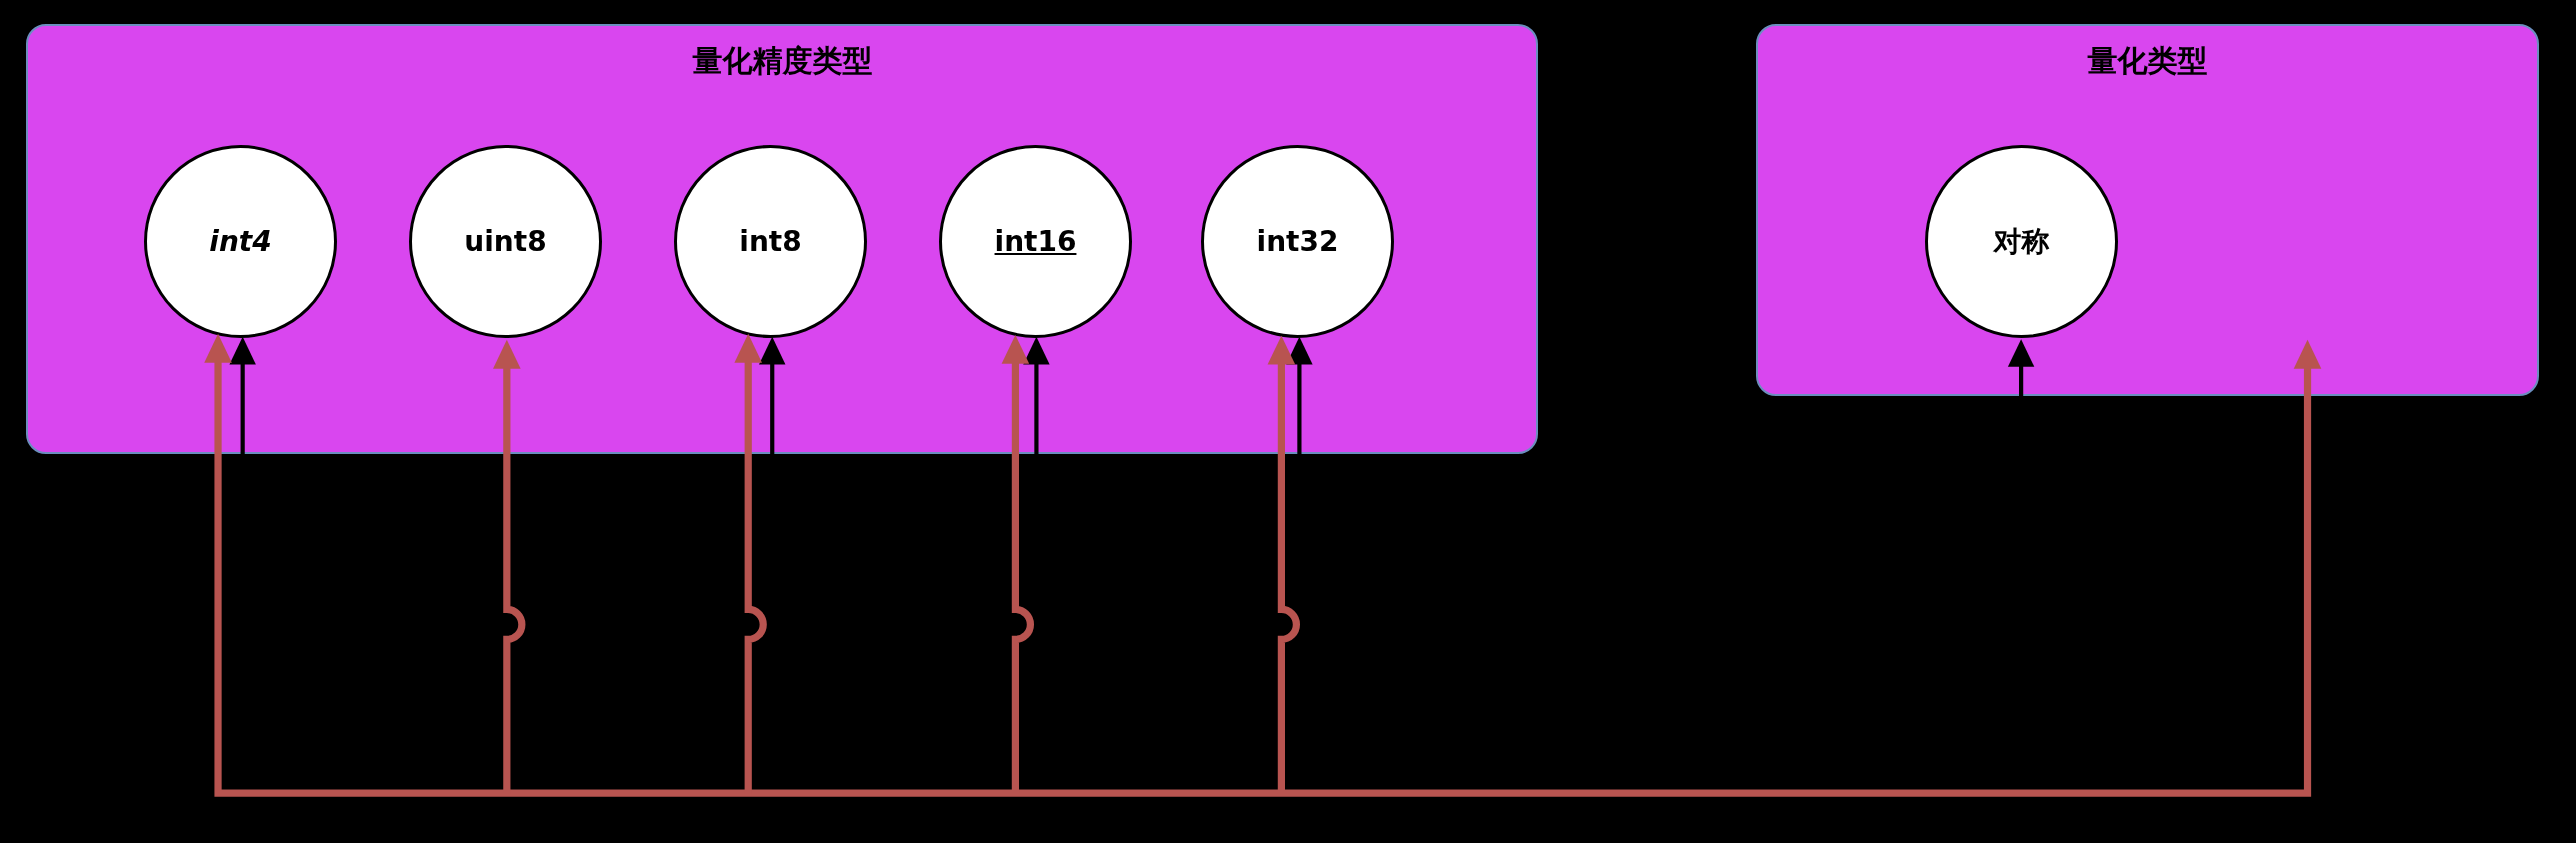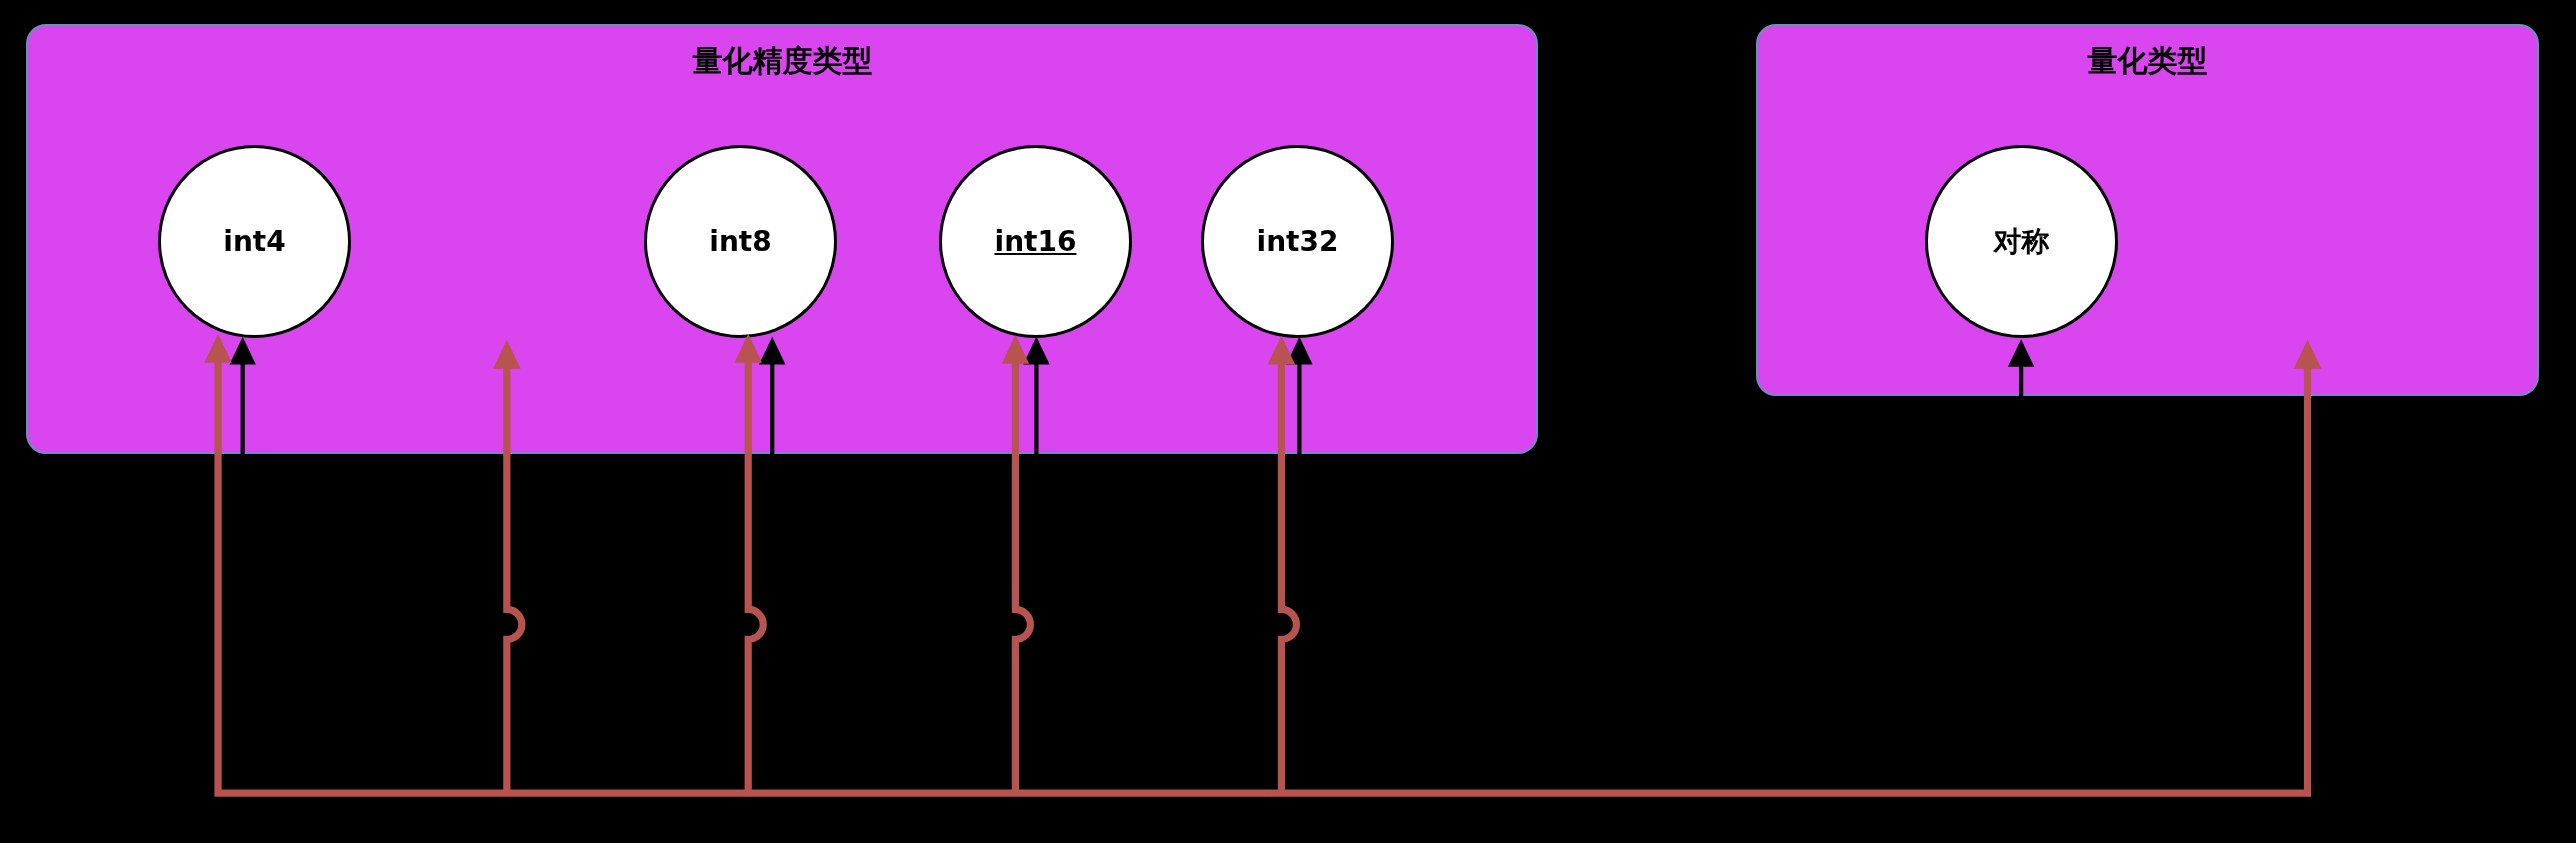--- a/index.html
+++ b/index.html
@@ -36,23 +36,23 @@
     background: #ffffff;
     border: 3.6px solid #000000;
     box-sizing: border-box;
     display: flex;
     align-items: center;
     justify-content: center;
     font-size: 28px;
     font-weight: bold;
     color: #000;
   }
-  .n-int4   { left: 158px;  top: 145px; }
+  .n-int4   { left: 144px;  top: 145px; font-style: italic; }
   .n-uint8  { left: 409px;  top: 145px; }
-  .n-int8   { left: 644px; top: 145px; }
+  .n-int8   { left: 674px; top: 145px; }
   .n-int16  { left: 939px; top: 145px; text-decoration: underline; }
   .n-int32  { left: 1201px; top: 145px; }
   .n-sym    { left: 1925px; top: 145px; }
   .n-asym   { left: 2211px; top: 145px; }
   .edges-layer {
     position: absolute;
     left: 0; top: 0;
     width: 2576px; height: 843px;
     pointer-events: none;
   }
@@ -65,20 +65,23 @@
   <div class="group-box box-precision">
     <div class="box-title">量化精度类型</div>
   </div>
 
   <div class="group-box box-type">
     <div class="box-title">量化类型</div>
   </div>
 
   <div class="node n-int4">
     <span>int4</span>
+  </div>
+  <div class="node n-uint8">
+    <span>uint8</span>
   </div>
   <div class="node n-int8">
     <span>int8</span>
   </div>
   <div class="node n-int16">
     <span>int16</span>
   </div>
   <div class="node n-int32">
     <span>int32</span>
   </div>

